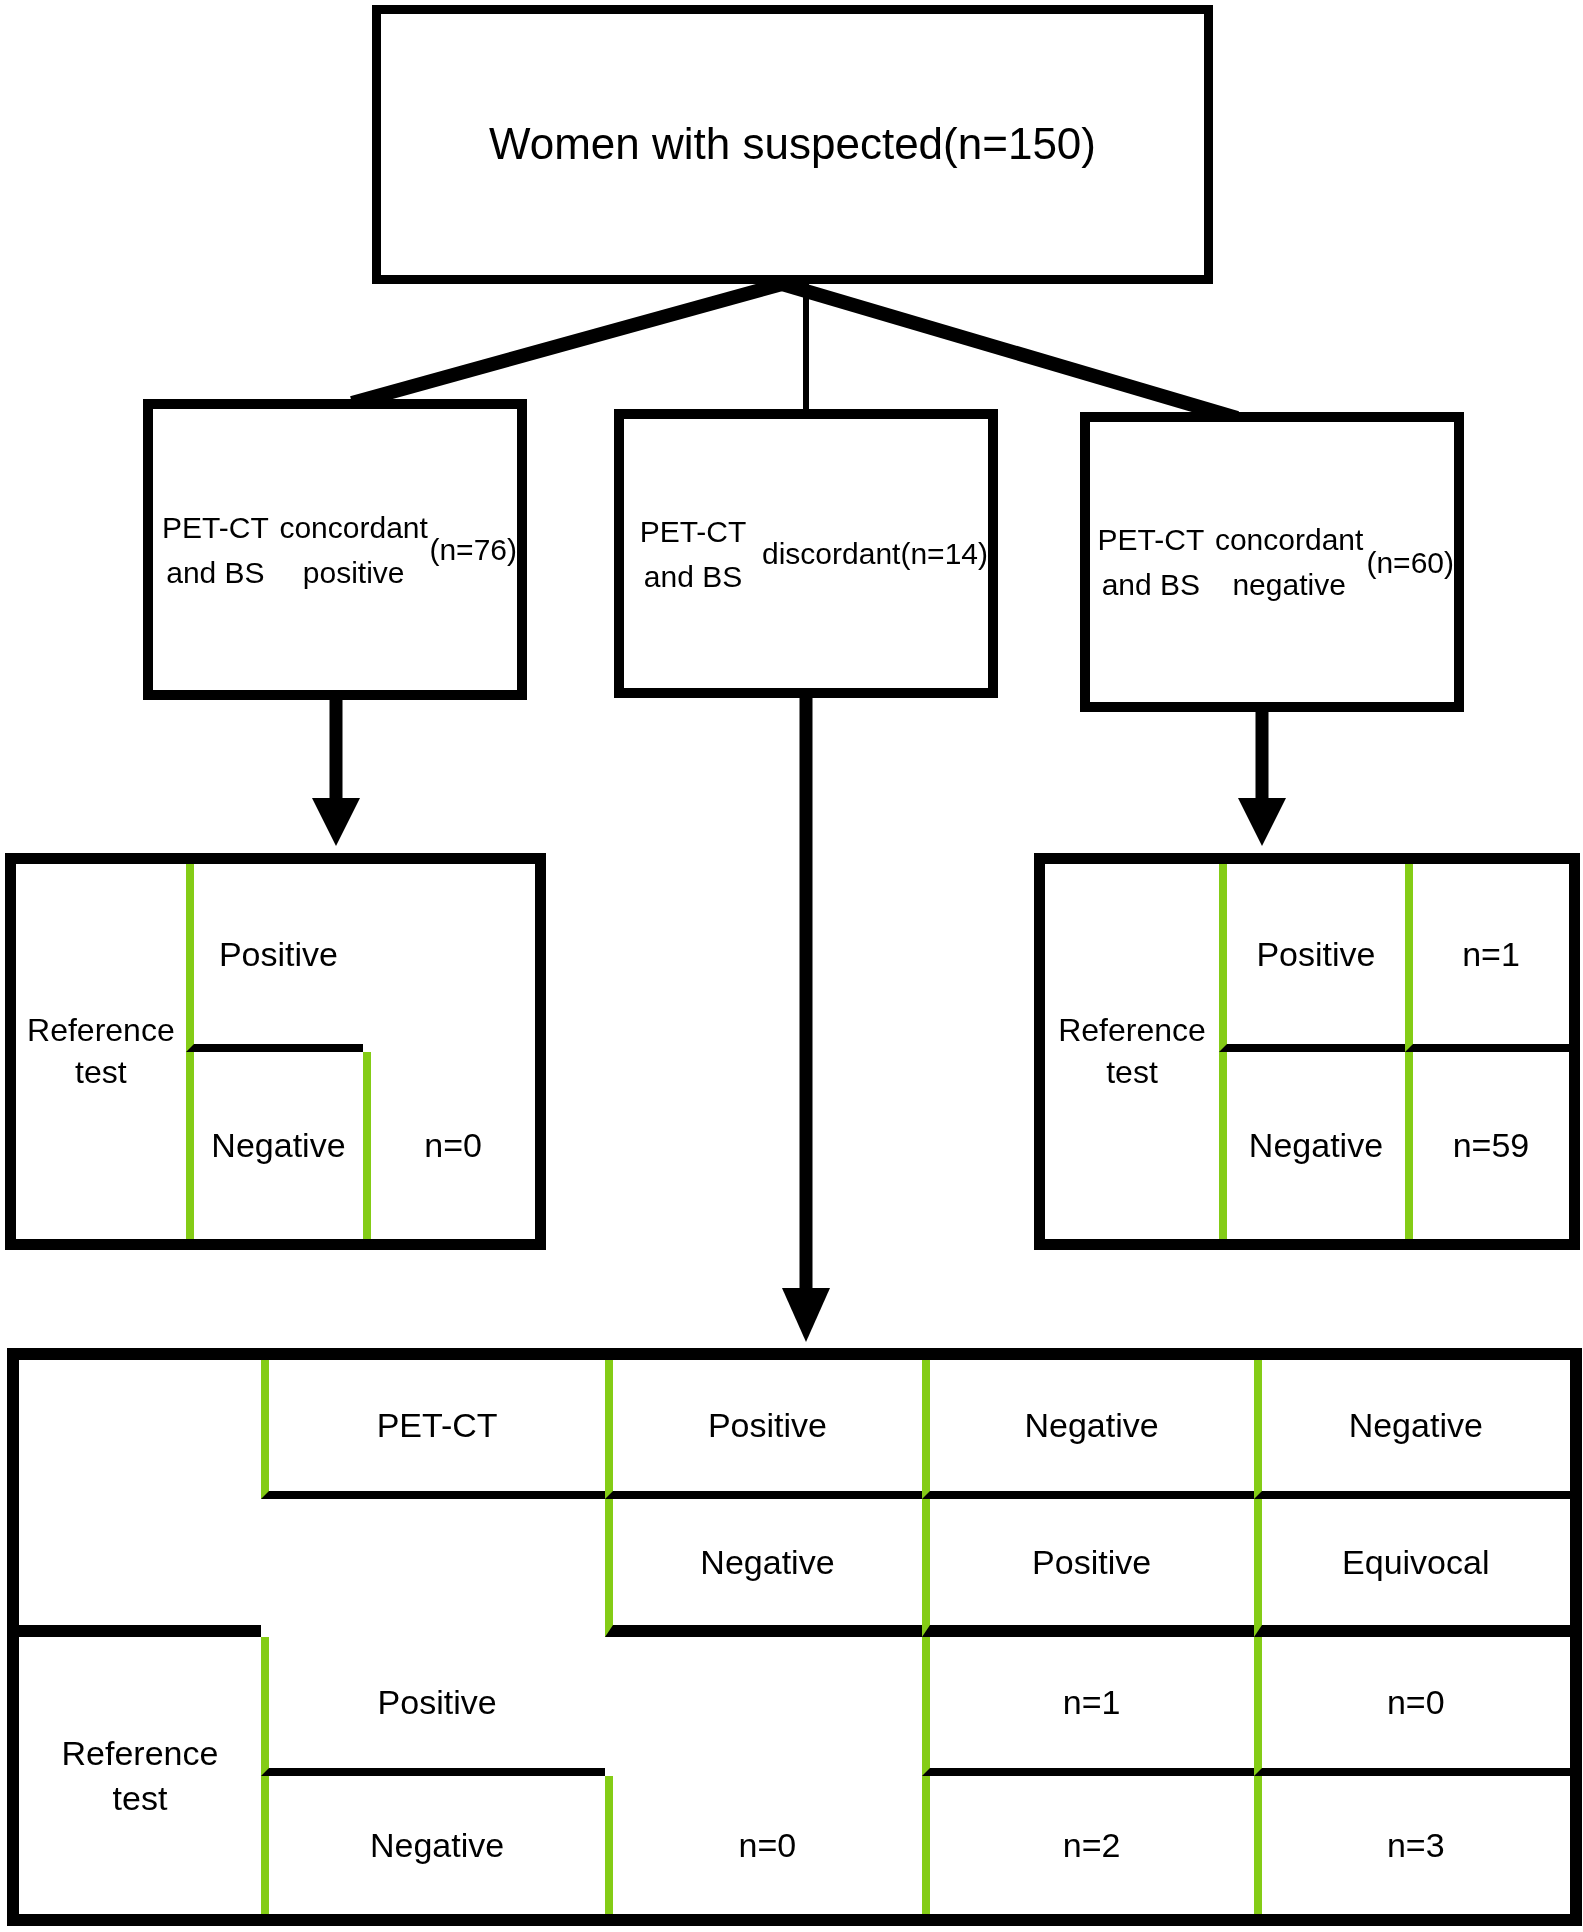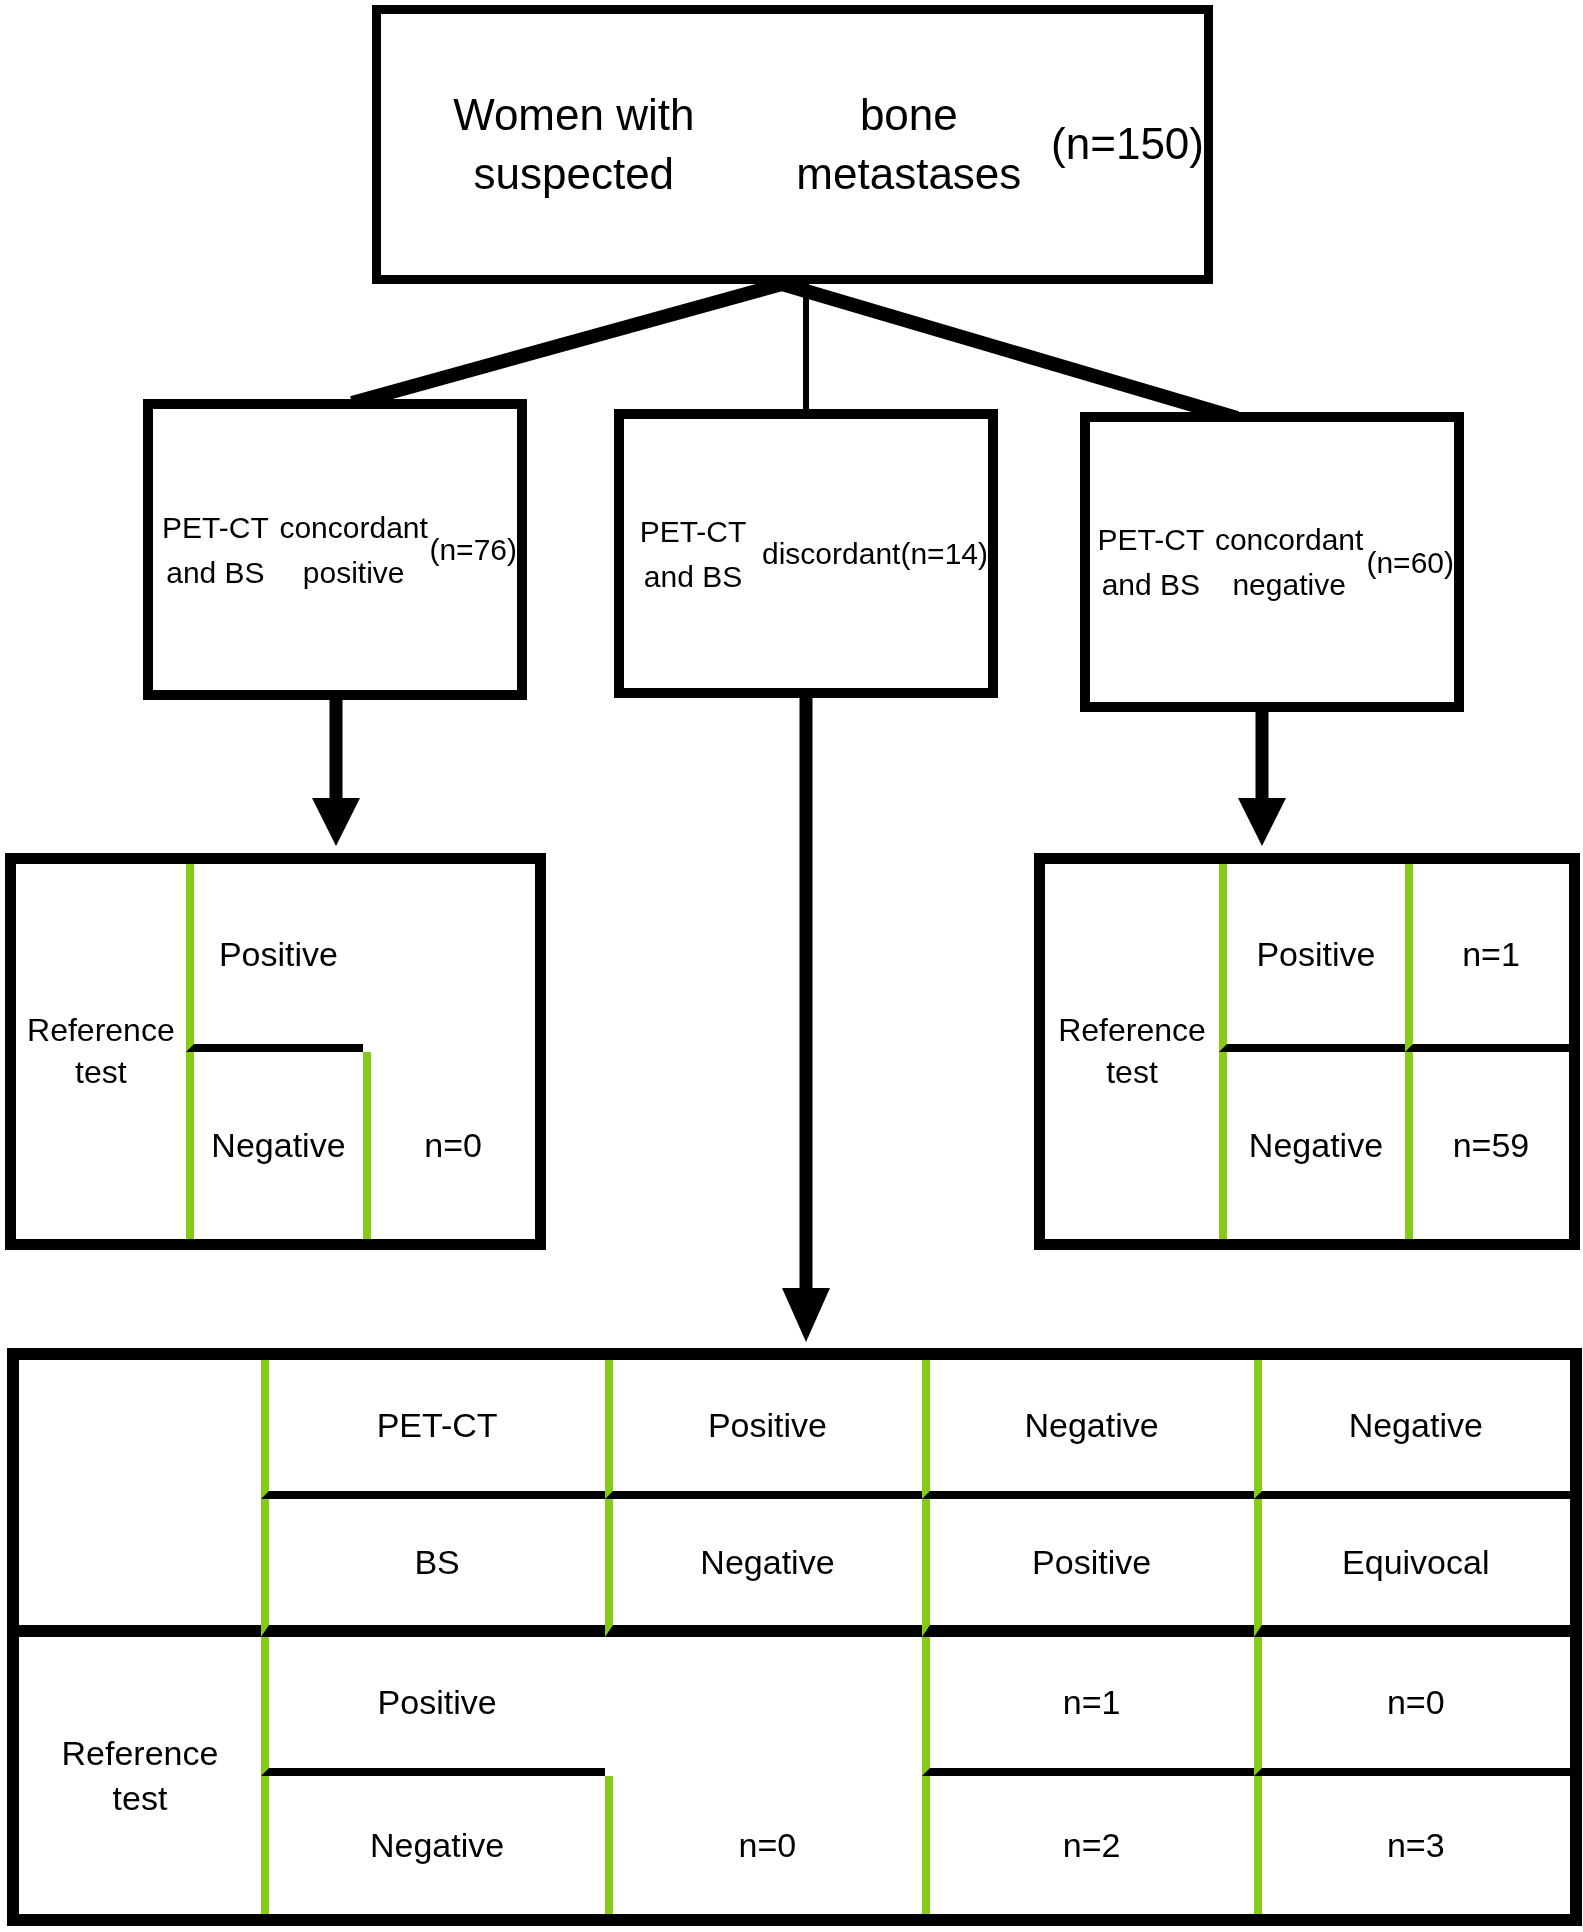--- a/index.html
+++ b/index.html
@@ -71,21 +71,20 @@
 
     <line x1="1262" y1="705" x2="1262" y2="802" stroke="#000" stroke-width="13"></line>
     <polygon points="1238,798 1286,798 1262,846" fill="#000"></polygon>
 
     <line x1="806" y1="694" x2="806" y2="1292" stroke="#000" stroke-width="13"></line>
     <polygon points="782,1288 830,1288 806,1342" fill="#000"></polygon>
   </svg>
 
   <div class="box" id="box-root">
     <span class="line">Women with suspected</span>
-    <span class="line">bone metastases</span>
     <span class="line">(n=150)</span>
   </div>
 
   <div class="box" id="box-pos">
     <span class="line">PET-CT and BS</span>
     <span class="line">concordant positive</span>
     <span class="line">(n=76)</span>
   </div>
 
   <div class="box" id="box-dis">
@@ -116,21 +115,20 @@
   </div>
 
   <div class="tbl" id="tbl-bottom">
     <div class="cell bb2" style="grid-column:1;grid-row:1/3;"></div>
 
     <div class="cell bl bb" style="grid-column:2;grid-row:1;">PET-CT</div>
     <div class="cell bl bb" style="grid-column:3;grid-row:1;">Positive</div>
     <div class="cell bl bb" style="grid-column:4;grid-row:1;">Negative</div>
     <div class="cell bl bb" style="grid-column:5;grid-row:1;">Negative</div>
 
-    <div class="cell bl bb2" style="grid-column:2;grid-row:2;">BS</div>
     <div class="cell bl bb2" style="grid-column:3;grid-row:2;">Negative</div>
     <div class="cell bl bb2" style="grid-column:4;grid-row:2;">Positive</div>
     <div class="cell bl bb2" style="grid-column:5;grid-row:2;">Equivocal</div>
 
     <div class="cell head-col" style="grid-column:1;grid-row:3/5;font-size:34px;">Reference test</div>
 
     <div class="cell bl bb" style="grid-column:2;grid-row:3;">Positive</div>
     <div class="cell bl bb" style="grid-column:4;grid-row:3;">n=1</div>
     <div class="cell bl bb" style="grid-column:5;grid-row:3;">n=0</div>
 

